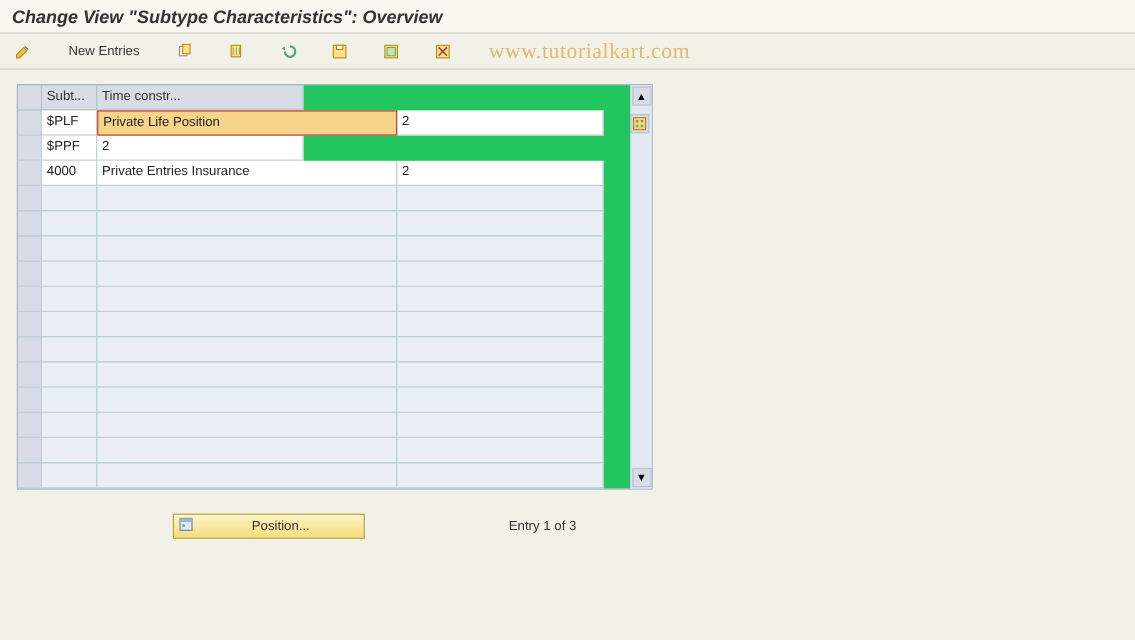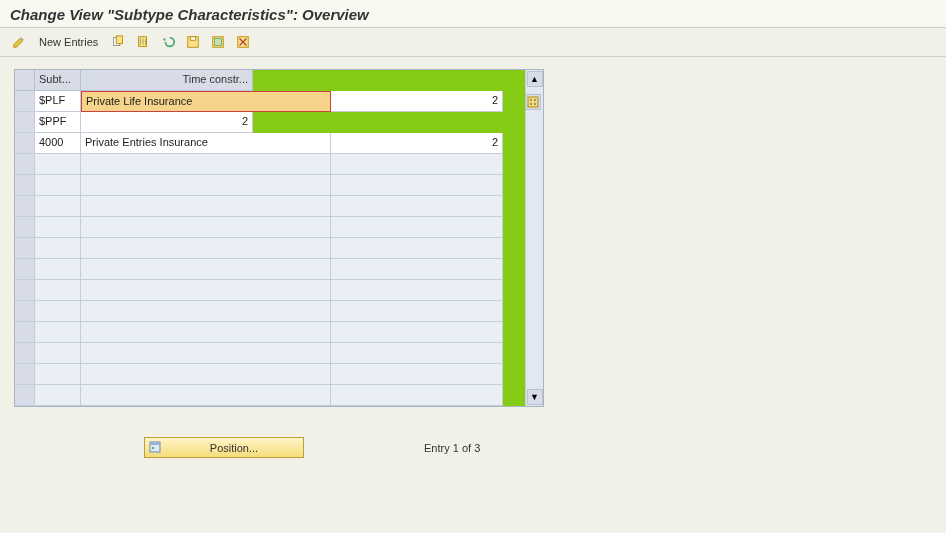--- a/index.html
+++ b/index.html
@@ -20,21 +20,21 @@
   .title {
     font-weight: bold;
     font-style: italic;
     font-size: 15px;
     color: #333;
   }
   .toolbar {
     padding: 4px 8px;
     display: flex;
     align-items: center;
-    gap: 3px;
+    gap: 21px;
     border-bottom: 1px solid #d0d0c8;
   }
   .tb-btn {
     width: 22px;
     height: 20px;
     display: inline-flex;
     align-items: center;
     justify-content: center;
     border: 1px solid transparent;
     background: transparent;
@@ -71,21 +71,21 @@
     padding: 5px 8px;
     font-size: 11px;
     color: #333;
     border-bottom: 1px solid #c4cdd9;
   }
   .grid-wrapper {
     display: flex;
   }
   .grid {
     flex: 1;
-    background: #84cc16;
+    background: #22c55e;
   }
   .grid-header, .grid-row {
     display: flex;
     height: 21px;
   }
   .grid-header .cell {
     background: #d7dce6;
     border-right: 1px solid #b8c2d2;
     border-bottom: 1px solid #b8c2d2;
     padding: 3px 4px;
@@ -102,21 +102,21 @@
     padding: 3px 4px;
     font-size: 11px;
     color: #222;
     overflow: hidden;
     white-space: nowrap;
   }
   .grid-row .cell.filled { background: #fff; }
   .row-sel { width: 20px; background: #d7dce6 !important; border-right:1px solid #b8c2d2; border-bottom:1px solid #b8c2d2; }
   .col-subt { width: 46px; }
   .col-name { width: 250px; }
-  .col-tc   { width: 172px; text-align: right; }
+  .col-tc   { width: 172px; }
   .cell.selected {
     background: #f6d48a !important;
     position: relative;
     border: 1px solid #d04040 !important;
   }
   .settings-corner {
     position: absolute;
     right: 2px;
     top: 24px;
     width: 16px; height: 16px;
@@ -138,21 +138,21 @@
     width: 16px; height: 16px;
     background:#d7dce6;
     border:1px solid #b8c2d2;
     margin:1px 0;
     display:flex;align-items:center;justify-content:center;
     font-size:9px;
     cursor:pointer;
   }
   .vscroll .track { flex:1; }
   .footer-bar {
-    margin-top: 30px;
+    margin-top: 20px;
     display:flex;
     align-items:center;
     gap: 120px;
     padding-left: 130px;
   }
   .position-btn {
     width: 160px;
     height: 21px;
     background: linear-gradient(#fff4c8, #f5dd7a);
     border: 1px solid #b8a23a;
@@ -222,20 +222,21 @@
         <rect x="4" y="4" width="8" height="8" fill="#c7e0b4" stroke="#6a6"></rect>
       </svg>
   </button>
   <button class="tb-btn">
     <svg class="ico" viewBox="0 0 16 16">
         <rect x="2" y="2" width="12" height="12" fill="#ffe08a" stroke="#b58b00"></rect>
         <line x1="4" y1="4" x2="12" y2="12" stroke="#a44" stroke-width="1.5"></line>
         <line x1="12" y1="4" x2="4" y2="12" stroke="#a44" stroke-width="1.5"></line>
       </svg>
   </button>
+  <span class="watermark">www.tutorialkart.com</span>
 </div>
 
 <div class="content-area">
   <div class="table-group">
     <div class="settings-corner">
       <svg width="12" height="12" viewBox="0 0 12 12">
           <rect x="1" y="1" width="10" height="10" fill="#f6d48a" stroke="#b58b00"></rect>
           <rect x="3" y="3" width="2" height="2" fill="#7a5"></rect>
           <rect x="7" y="3" width="2" height="2" fill="#7a5"></rect>
           <rect x="3" y="7" width="2" height="2" fill="#7a5"></rect>
@@ -246,21 +247,21 @@
       <div class="grid">
         <div class="grid-header">
           <div class="cell row-sel"></div>
           <div class="cell col-subt">Subt...</div>
           <div class="cell col-tc">Time constr...</div>
         </div>
 
         <div class="grid-row">
           <div class="cell row-sel"></div>
           <div class="cell col-subt filled">$PLF</div>
-          <div class="cell col-name filled selected">Private Life Insurance</div>
+          <div class="cell col-name filled selected">Private Life Position</div>
           <div class="cell col-tc filled">2</div>
         </div>
 
         <div class="grid-row">
           <div class="cell row-sel"></div>
           <div class="cell col-subt filled">$PPF</div>
           <div class="cell col-tc filled">2</div>
         </div>
 
         <div class="grid-row">

